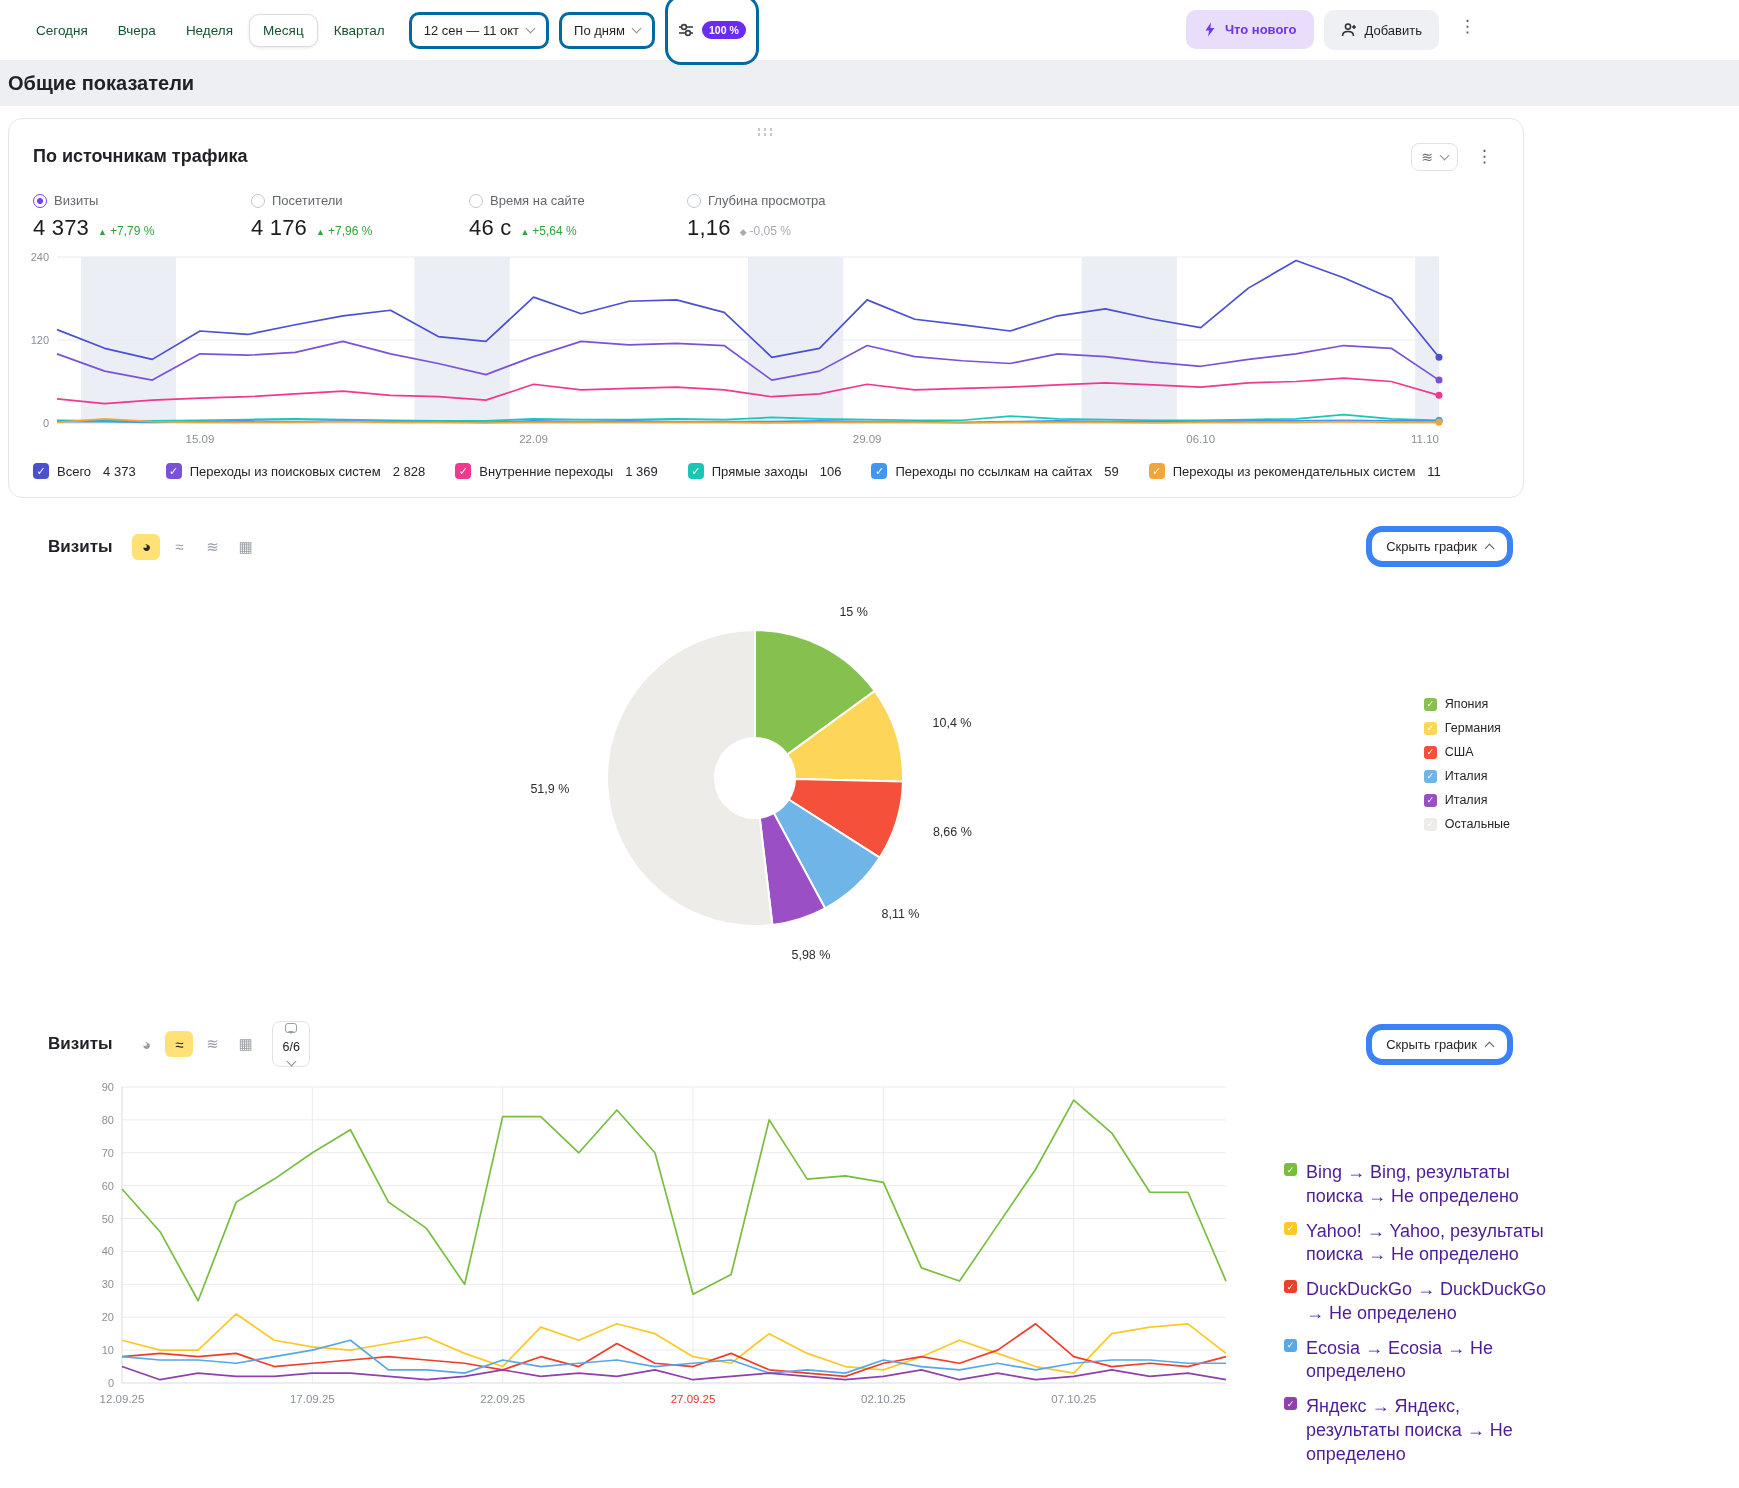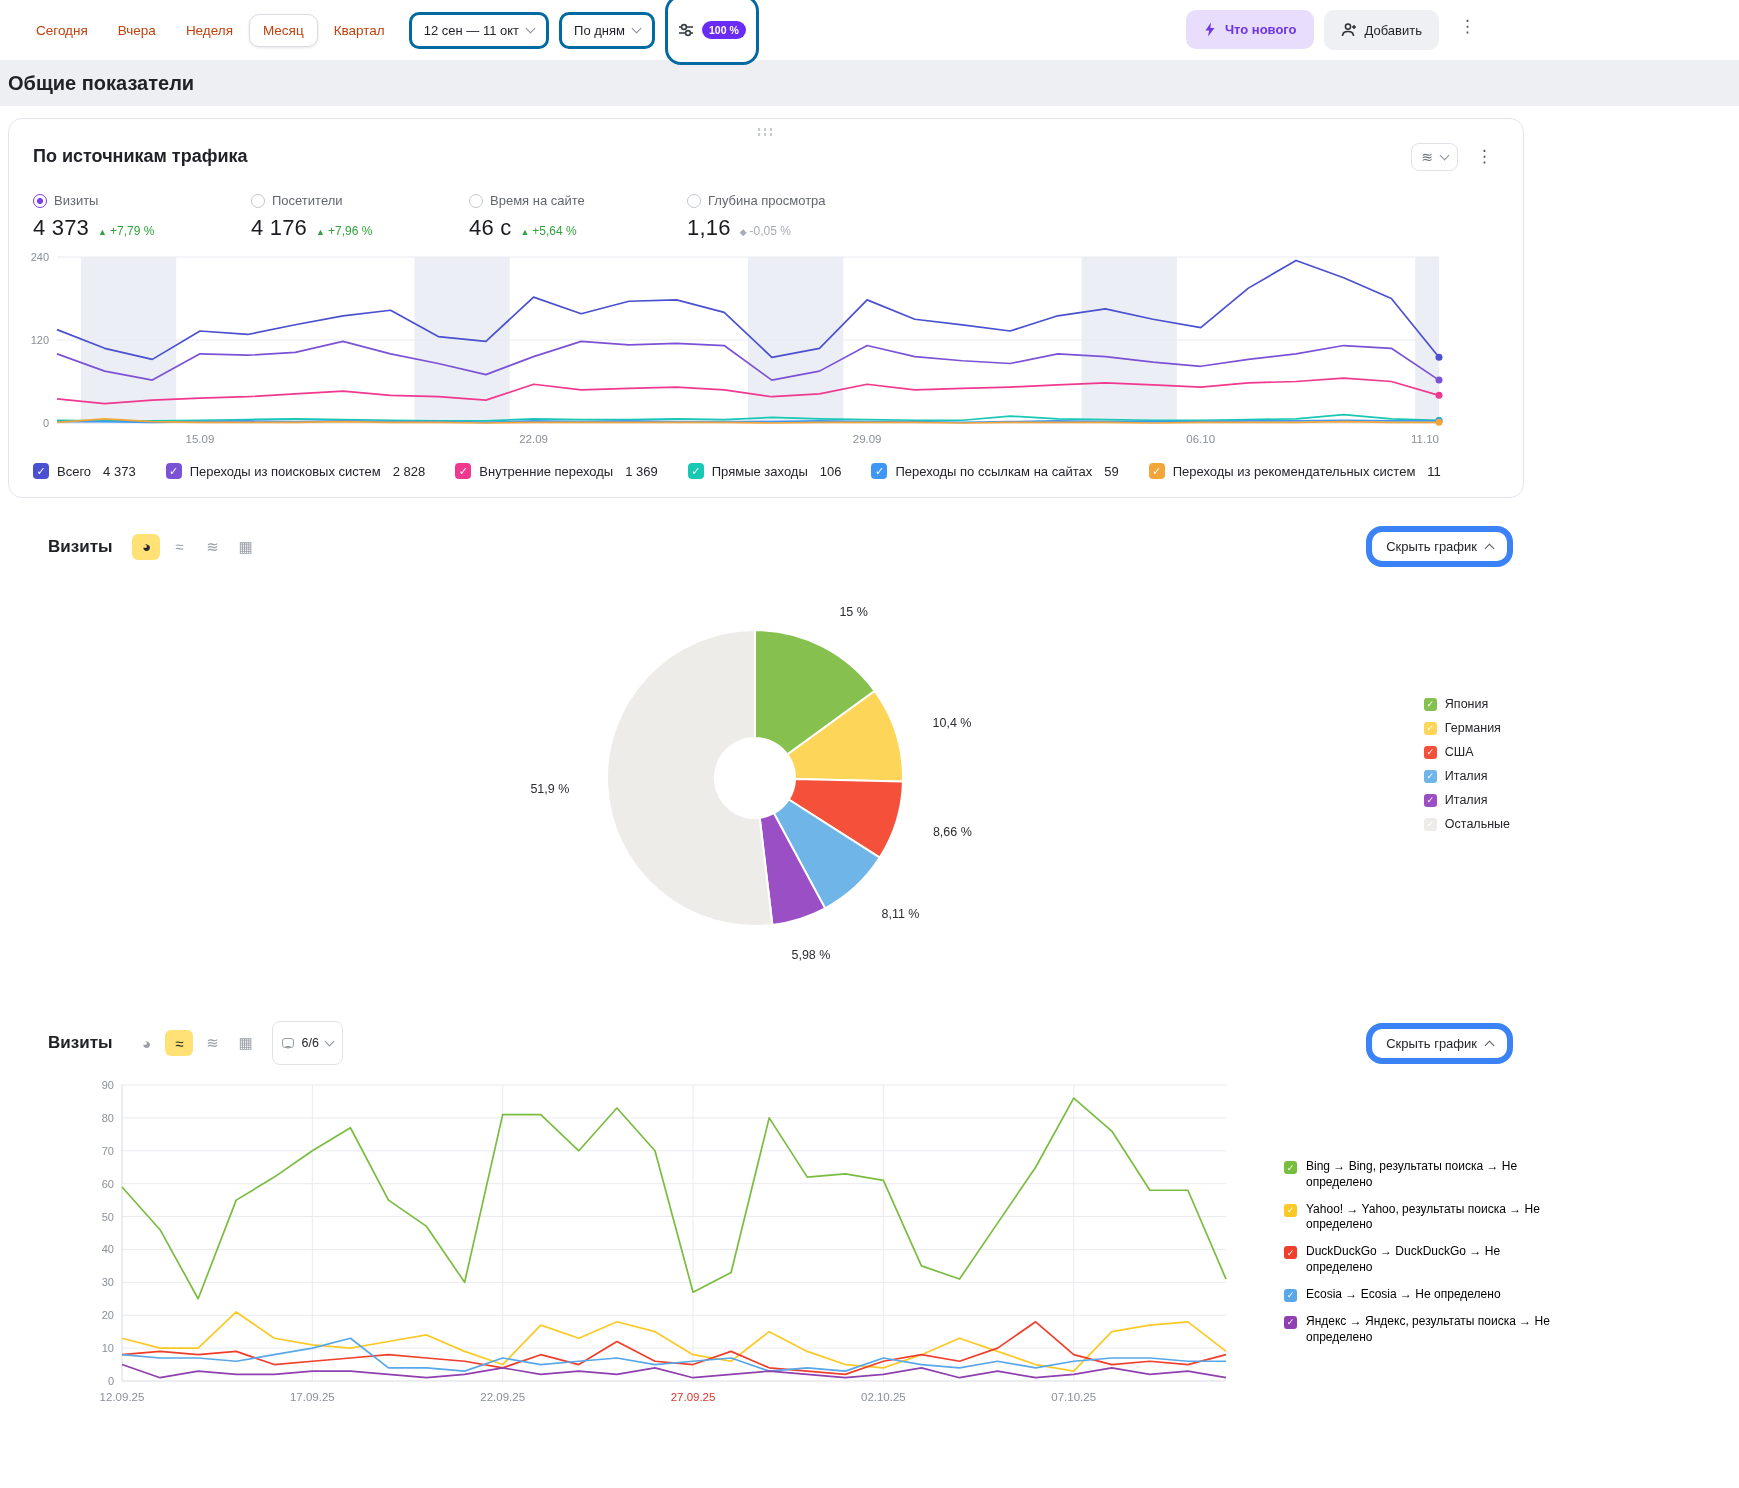--- a/index.html
+++ b/index.html
@@ -6,21 +6,21 @@
   body {
     width: 1739px; height: 1488px; overflow: hidden; position: relative;
     background: #fff; color: #1f2127;
     font-family: "Liberation Sans", "DejaVu Sans", sans-serif;
   }
   
   .toolbar { display:flex; align-items:center; height:60px; padding:0 14px 0 22px; gap:10px;
              width:1500px; background:#fff; }
   .periods { display:flex; gap:2px; }
   .period { border:1px solid transparent; background:transparent; font:13.5px "Liberation Sans","DejaVu Sans",sans-serif;
-            color:#c2410c; padding:8px 13px; border-radius:10px; cursor:pointer; }
+            color:#14532d; padding:8px 13px; border-radius:10px; cursor:pointer; }
   .period.active { background:#fff; border-color:#d9dce1; box-shadow:0 1px 3px rgba(20,20,40,.10); }
   .chip { display:flex; align-items:center; gap:8px; border:3px solid #0369a1; background:#fff;
           border-radius:10px; padding:8px 12px; font:13px "Liberation Sans","DejaVu Sans",sans-serif; color:#1f2127; cursor:pointer; }
   .chev { display:inline-block; width:7px; height:7px; border-right:1.5px solid #8a8f98;
           border-bottom:1.5px solid #8a8f98; transform:rotate(45deg); margin-top:-3px; }
   .chev.up { transform:rotate(-135deg); margin-top:4px; border-color:#55595f; }
   .sampling-chip { border-radius:16px; padding:23px 10px; }
   .badge { background:#6a2cf5; color:#fff; font-size:10.5px; font-weight:bold; border-radius:9px; padding:3px 7px; }
   .toolbar-right { margin-left:auto; display:flex; align-items:flex-start; gap:10px; }
   .whatsnew { background:#e8ddfb; border-color:#e8ddfb; color:#6d35e6; font-weight:bold; padding:9px 14px; }
@@ -61,35 +61,35 @@
   
   .section { position:relative; margin-top:14px; background:#fff; }
   .sec-head { display:flex; align-items:center; padding:14px 226px 0 48px; }
   .sec-title { font-size:17px; font-weight:600; margin-right:20px; color:#202227; }
   .icon-btn { width:28px; height:26px; border:none; background:transparent; border-radius:6px; cursor:pointer;
               display:flex; align-items:center; justify-content:center; color:#989ea6; font-size:15px; margin-right:5px; }
   .icon-btn.active { background:#ffe176; color:#25262a; }
   .hide-btn { margin-left:auto; display:flex; align-items:center; gap:9px; border:6px solid #3b82f6; background:#fff;
               border-radius:16px; padding:7px 14px; font-size:13px; color:#25262a; cursor:pointer; }
   .comment-chip { display:flex; align-items:center; gap:7px; border:1px solid #e0e3e8; border-radius:8px;
-                  padding:14px 9px; font-size:12.5px; color:#25262a; background:#fff; cursor:pointer; margin-left:8px; }
+                  padding:1px 9px; font-size:12.5px; color:#25262a; background:#fff; cursor:pointer; margin-left:8px;flex-direction:column; }
   .bubble { width:12px; height:10px; border:1.5px solid #989ea6; border-radius:3px; position:relative; display:inline-block; }
   .bubble::after { content:""; position:absolute; left:2px; bottom:-5px; border:3px solid transparent; border-top-color:#989ea6; }
   .donut-wrap { margin:-4px 0 0 445px; width:620px; height:430px; }
   .pie-legend { position:absolute; right:229px; top:185px; }
   .pl-item { display:flex; align-items:center; gap:8px; margin-bottom:10px; cursor:pointer; }
   .pl-box { width:13px; height:13px; border-radius:3px; color:#fff; font-size:9px; line-height:13px;
             display:flex; align-items:center; justify-content:center; flex:0 0 auto; }
   .pl-label { font-size:12.5px; color:#25262a; }
   .chart-row { display:flex; padding:12px 0 0 88px; }
   .bottom-legend { margin-left:46px; padding-top:82px; width:292px; }
   .bl-item { display:flex; gap:9px; margin-bottom:11px; cursor:pointer; }
   .bl-box { width:13px; height:13px; border-radius:3px; color:#fff; font-size:9px;
             display:flex; align-items:center; justify-content:center; flex:0 0 auto; margin-top:2px; }
-  .bl-label { font-size:12px; line-height:1.32; color:#000000; width:252px; }
+  .bl-label { font-size:18px; line-height:1.32; color:#4c1d95; width:252px; }
   svg { overflow:visible; display:block; }
   svg text { font-family:"Liberation Sans","DejaVu Sans",sans-serif; }
 </style>
 </head>
 <body>
 
 <div class="toolbar">
   <div class="periods">
     <button class="period">Сегодня</button>
     <button class="period">Вчера</button>

